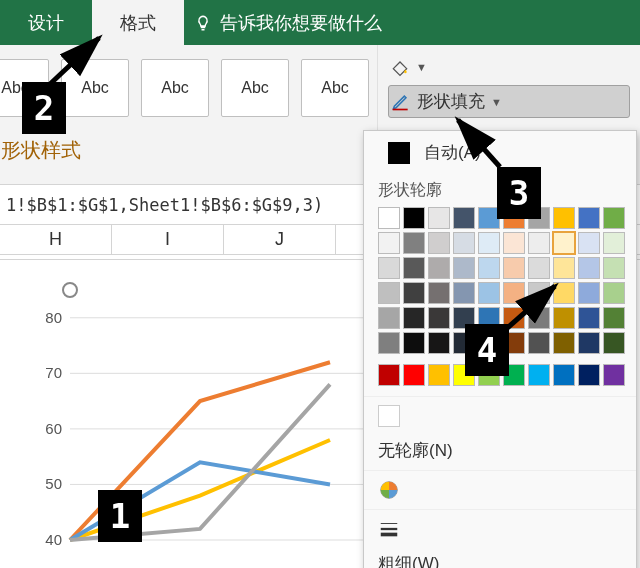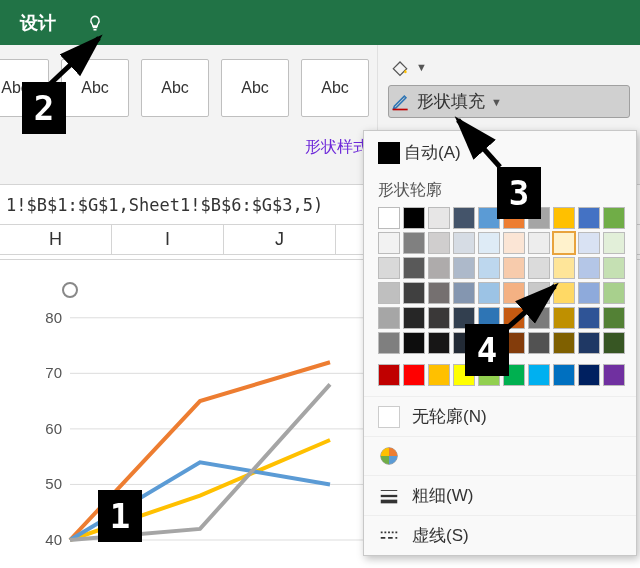--- a/index.html
+++ b/index.html
@@ -1,59 +1,61 @@
 <!DOCTYPE html>
 <html><head>
 <meta charset="utf-8">
 <style>
   * { box-sizing: border-box; margin: 0; padding: 0; }
   body { font-family: "Microsoft YaHei", sans-serif; background: #fff; width: 640px; height: 568px; overflow: hidden; position: relative; }
   .ribbon-tabs { background: #217346; height: 45px; display: flex; align-items: center; color: #fff; font-size: 18px; }
-  .tab { padding: 0 20px; height: 45px; display: flex; align-items: center; cursor: pointer; font-weight: bold; }
+  .tab { padding: 0 28px; height: 45px; display: flex; align-items: center; cursor: pointer; }
   .tab.active { background: #f3f3f3; color: #333; }
   .tell-me { display: flex; align-items: center; gap: 8px; margin-left: 10px; }
   .ribbon-body { background: #f3f3f3; border-bottom: 1px solid #d4d4d4; height: 140px; position: relative; display: flex; }
   .styles-group { flex: 0 0 360px; padding: 8px; border-left: 1px solid #e0e0e0; margin-left: -8px; }
   .style-row { display: flex; gap: 12px; margin-left: -20px; padding: 6px 0 14px 0; }
   .style-box { width: 68px; height: 58px; border: 1px solid #bfbfbf; background: #fff; display: flex; align-items: center; justify-content: center; font-size: 16px; color: #333; border-radius: 2px; }
-  .group-label { text-align: right; font-size: 16px; color: #6d28d9; margin-top: 6px; }
+  .group-label { text-align: left; font-size: 20px; color: #a16207; margin-top: 6px; }
   .right-group { padding: 8px 10px; border-left: 1px solid #e0e0e0; flex: 1; font-size: 17px; color: #333; }
   .fill-row, .outline-row { display: flex; align-items: center; gap: 6px; padding: 4px 2px; border-radius: 3px; }
   .outline-row { background: #d0d0d0; border: 1px solid #a0a0a0; margin-top: 4px; }
   .big-A { position: absolute; right: 14px; top: 80px; font-size: 68px; font-family: "Times New Roman", serif; color: #888; font-weight: 400; }
   .formula-row { border-bottom: 1px solid #d4d4d4; height: 40px; display: flex; align-items: center; padding: 0 6px; font-size: 17px; color: #333; font-family: Consolas, monospace; }
   .col-headers { display: flex; border-bottom: 1px solid #d4d4d4; height: 30px; font-size: 18px; color: #333; }
   .col-h { flex: 0 0 112px; border-right: 1px solid #d4d4d4; display: flex; align-items: center; justify-content: center; }
   .chart-area { position: relative; padding: 10px 0 0 30px; border-top: 1px solid #d4d4d4; margin-top: 4px; }
   .chart-svg { display: block; }
   .popup { position: absolute; left: 363px; top: 130px; width: 274px; background: #f9f9f9; border: 1px solid #c8c8c8; box-shadow: 2px 3px 8px rgba(0,0,0,0.25); font-size: 17px; color: #333; }
-  .auto-row { display: flex; align-items: center; gap: 4px; padding: 10px 14px; text-align: right; }
+  .auto-row { display: flex; align-items: center; gap: 14px; padding: 10px 24px; text-align: right; }
   .auto-sw { width: 22px; height: 22px; background: #000; }
   .section-label { padding: 6px 14px 4px 14px; color: #555; font-size: 16px; }
   .swatch-grid { display: grid; grid-template-columns: repeat(10, 22px); grid-auto-rows: 22px; gap: 3px; padding: 2px 14px 8px 14px; }
   .sw { width: 22px; height: 22px; border: 1px solid #bbb; }
   .sw.sel { outline: 2px solid #e8a33d; outline-offset: -1px; }
   .std-row { display: grid; grid-template-columns: repeat(10, 22px); gap: 3px; padding: 2px 14px 10px 14px; }
-  .menu-row { display: flex; align-items: flex-end; gap: 12px; padding: 8px 14px; border-top: 1px solid #eee; }
+  .menu-row { display: flex; align-items: flex-start; gap: 12px; padding: 8px 14px; border-top: 1px solid #eee; flex-direction: column; }
   .menu-row:first-of-type { border-top: 1px solid #ddd; }
   .mi-icon { width: 22px; height: 22px; display: flex; align-items: center; justify-content: center; }
   .no-outline-sw { width: 22px; height: 22px; border: 1px solid #ccc; background: #fff; }
   .callout { position: absolute; background: #000; color: #fff; font-family: "Consolas", monospace; font-size: 34px; font-weight: bold; width: 44px; height: 52px; display: flex; align-items: center; justify-content: center; z-index: 50; }
   .arrow { position: absolute; z-index: 49; }
   .drop-tri { font-size: 11px; color: #555; }
 </style>
 </head>
 <body>
 
 <div class="ribbon-tabs">
   <div class="tab">设计</div>
+  <div class="tab active">格式</div>
   <div class="tell-me">
     <svg width="18" height="18" viewBox="0 0 24 24" fill="none" stroke="#fff" stroke-width="1.8">
         <path d="M9 18h6M10 21h4M12 3a6 6 0 0 0-4 10c1 1 1 2 1 3h6c0-1 0-2 1-3a6 6 0 0 0-4-10z"></path>
       </svg>
+    <span>告诉我你想要做什么</span>
   </div>
 </div>
 
 <div class="ribbon-body">
   <div class="styles-group">
     <div class="style-row">
       <div class="style-box">Abc</div>
       <div class="style-box">Abc</div>
       <div class="style-box">Abc</div>
       <div class="style-box">Abc</div>
@@ -74,21 +76,21 @@
           <path d="M3 20l3-1 12-12-2-2L4 17z" fill="none" stroke="#2e75b5" stroke-width="1.8"></path>
           <rect x="2" y="20" width="18" height="2" fill="#c00000"></rect>
         </svg>
       <span>形状填充</span>
       <span class="drop-tri">▼</span>
     </div>
   </div>
   <div class="big-A">A</div>
 </div>
 
-<div class="formula-row">1!$B$1:$G$1,Sheet1!$B$6:$G$3,5)</div>
+<div class="formula-row">1!$B$1:$G$1,Sheet1!$B$6:$G$9,3)</div>
 
 <div class="col-headers">
   <div class="col-h">H</div>
   <div class="col-h">I</div>
   <div class="col-h">J</div>
   <div class="col-h">K</div>
 </div>
 
 <div class="chart-area">
   <svg class="chart-svg" width="360" height="280" id="chartSvg">

